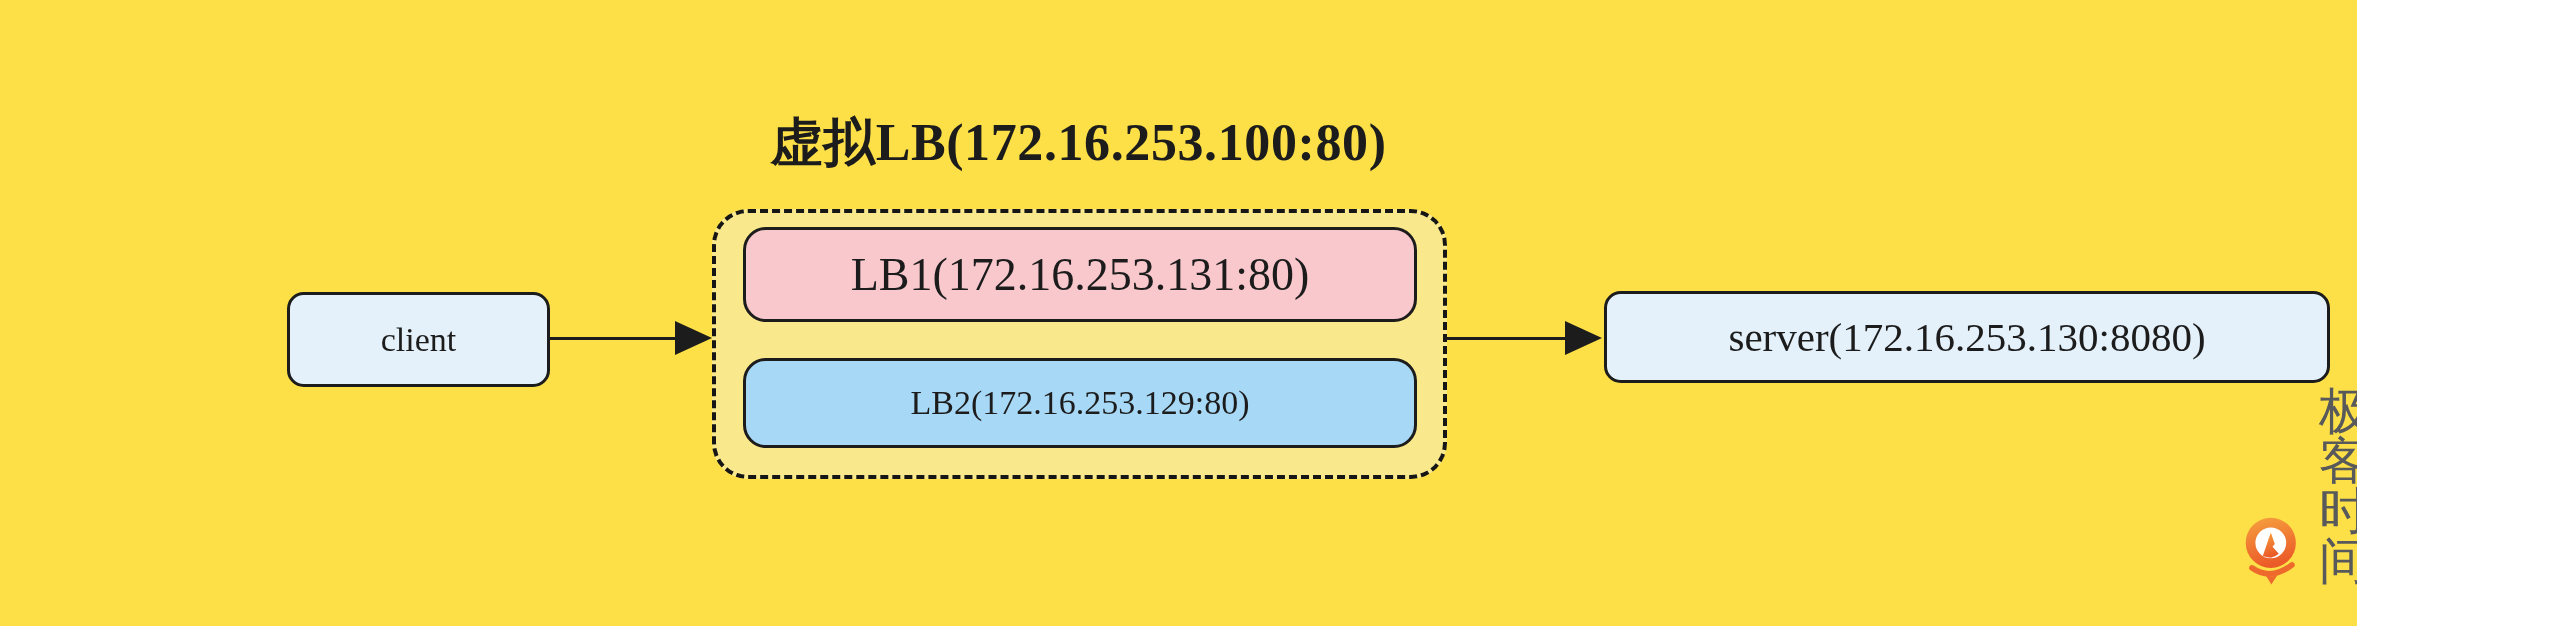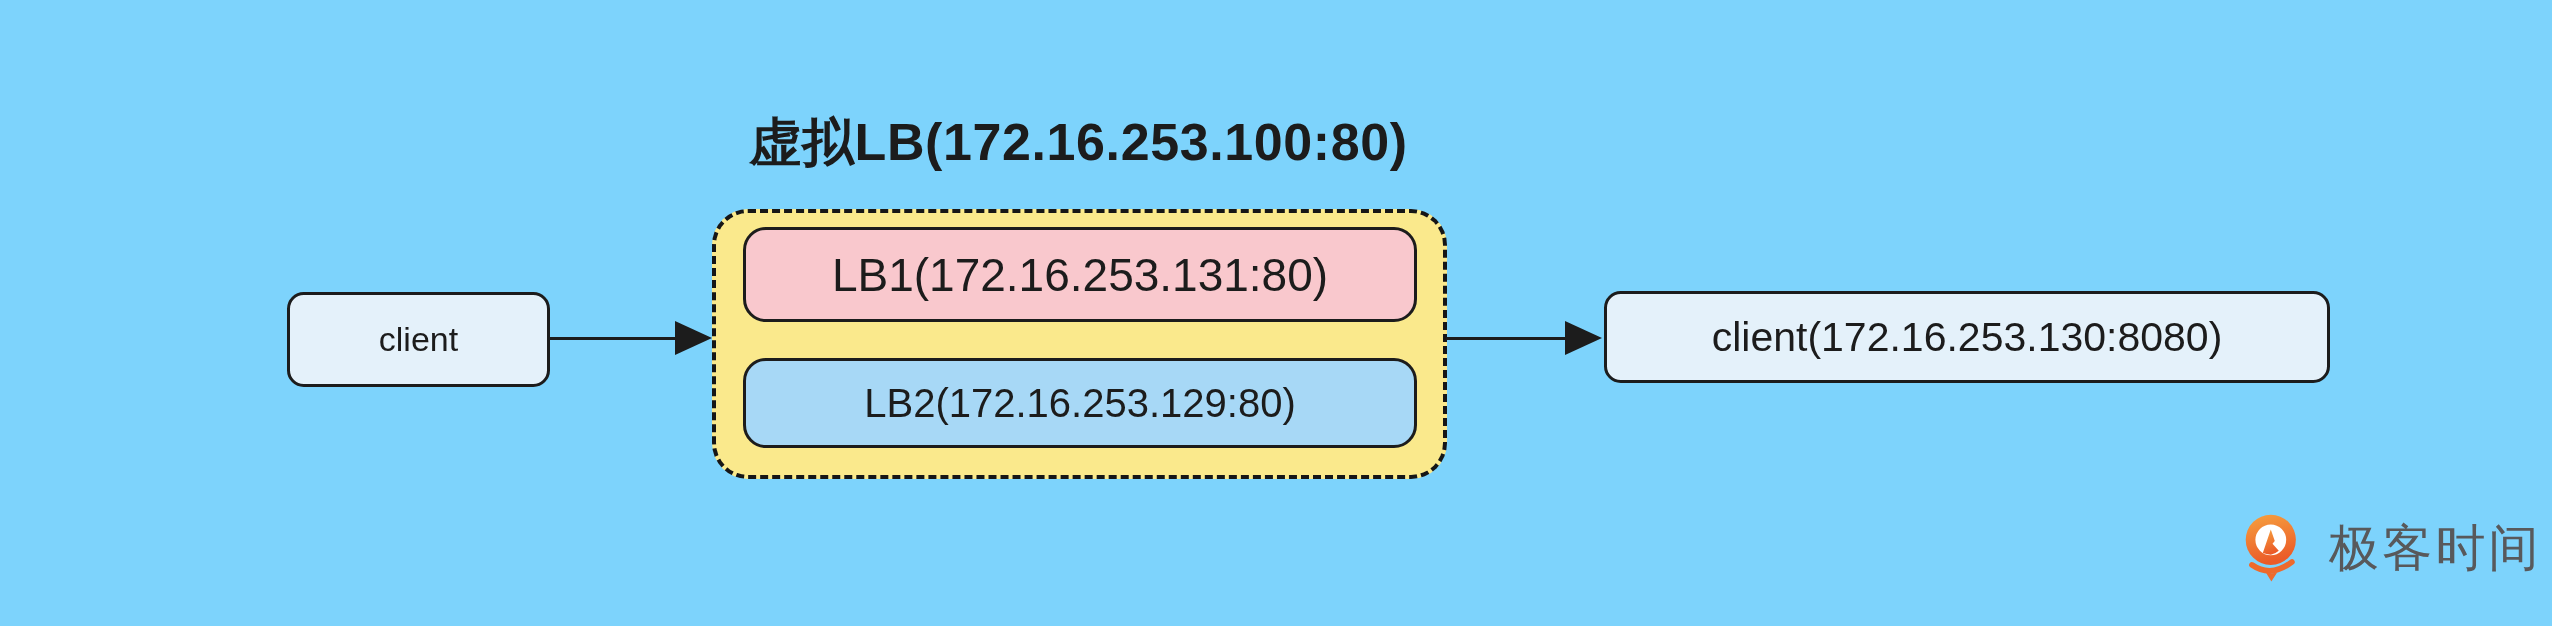--- a/index.html
+++ b/index.html
@@ -1,22 +1,22 @@
 <!DOCTYPE html>
 <html style="font-size:10.3px"><head>
 <meta charset="utf-8">
 <style>
   html, body { margin: 0; padding: 0; background: #ffffff; }
   .canvas {
     position: relative;
-    width: 2552px;
+    width: 2357px;
     height: 627px;
-    background: #7dd3fc;
+    background: #fde047;
     overflow: hidden;
-    font-family: Liberation Sans, sans-serif;
+    font-family: Liberation Serif, serif;
     color: #1c1c1c;
   }
   .abs { position: absolute; box-sizing: border-box; }
 
   .node {
     display: flex;
     align-items: center;
     justify-content: center;
     border: 3.2px solid #1c1c1c;
     white-space: nowrap;
@@ -51,21 +51,21 @@
     border-radius: 23px;
     font-size: 46px;
     font-weight: 500;
     align-items: center;
   }
 
   .lb2-node {
     left: 743px; top: 358px; width: 674px; height: 90px;
     background: #A7D8F6;
     border-radius: 23px;
-    font-size: 40px;
+    font-size: 34px;
     font-weight: 500;
   }
 
   .server-node {
     left: 1604px; top: 291px; width: 726px; height: 92px;
     background: #E4F1FA;
     border-radius: 16.7px;
     font-size: 41px;
     font-weight: 500;
   }
@@ -84,22 +84,22 @@
     border-bottom: 17.4px solid transparent;
     border-left: 37px solid #1c1c1c;
     top: 321px;
   }
   .arrowhead.a1 { left: 675px; }
   .arrowhead.a2 { left: 1565px; }
 
   .logo {
     left: 2244px; top: 510px;
     display: flex;
-    align-items: center;
-    gap: 28px;
+    align-items: flex-end;
+    gap: 18px;
     height: 80px;
   }
   .logo-text {
     font-size: 50px;
     font-weight: 500;
     letter-spacing: 3.2px;
     color: #58595B;
     line-height: 1;
     padding-bottom: 3.9px;
   }
@@ -125,21 +125,21 @@
   </div>
 
   <div class="abs node lb2-node">
     <span>LB2(172.16.253.129:80)</span>
   </div>
 
   <div class="abs edge-line e2"></div>
   <div class="abs arrowhead a2"></div>
 
   <div class="abs node server-node">
-    <span>client(172.16.253.130:8080)</span>
+    <span>server(172.16.253.130:8080)</span>
   </div>
 
   <div class="abs logo">
     <span>
       <svg width="57" height="71" viewBox="0 0 100 124" xmlns="http://www.w3.org/2000/svg">
         <defs>
           <linearGradient id="og" x1="0" y1="0" x2="0.25" y2="1">
             <stop offset="0" stop-color="#F6A13F"></stop>
             <stop offset="1" stop-color="#EB5B28"></stop>
           </linearGradient>

